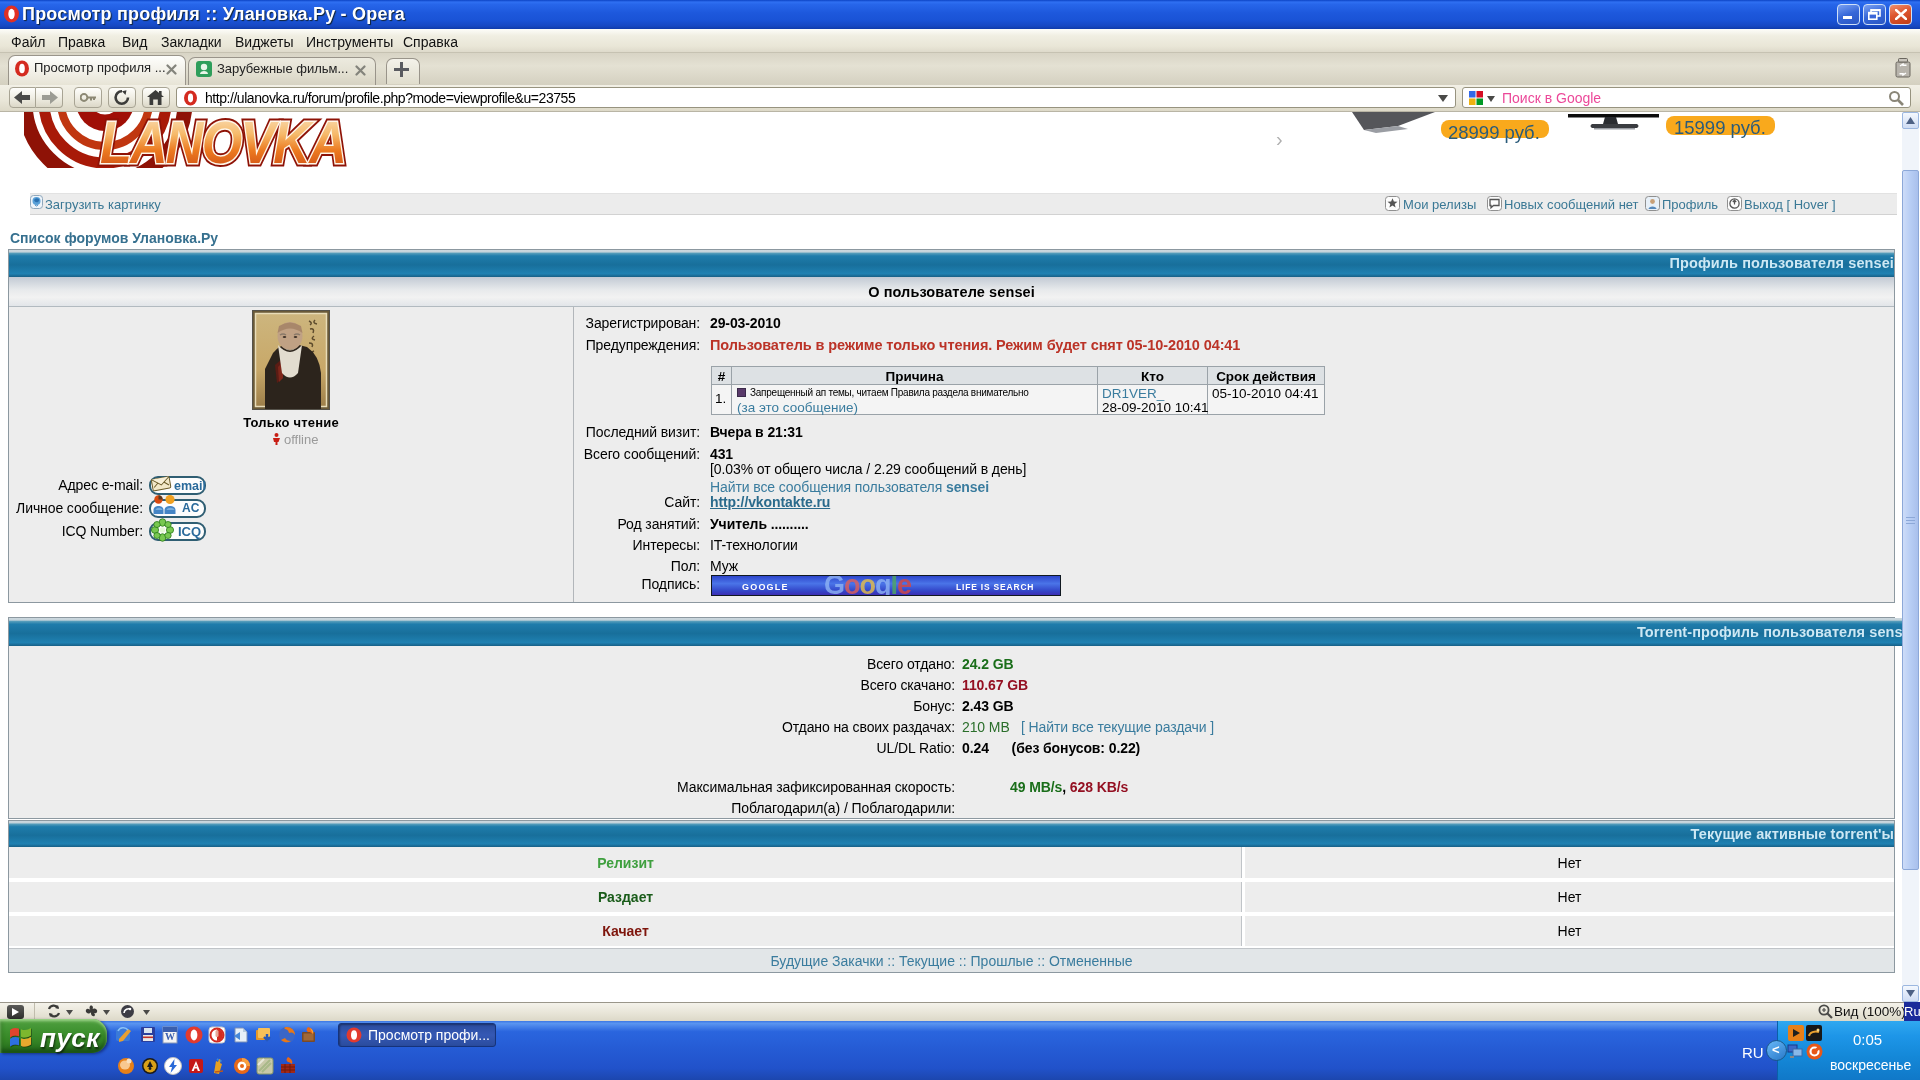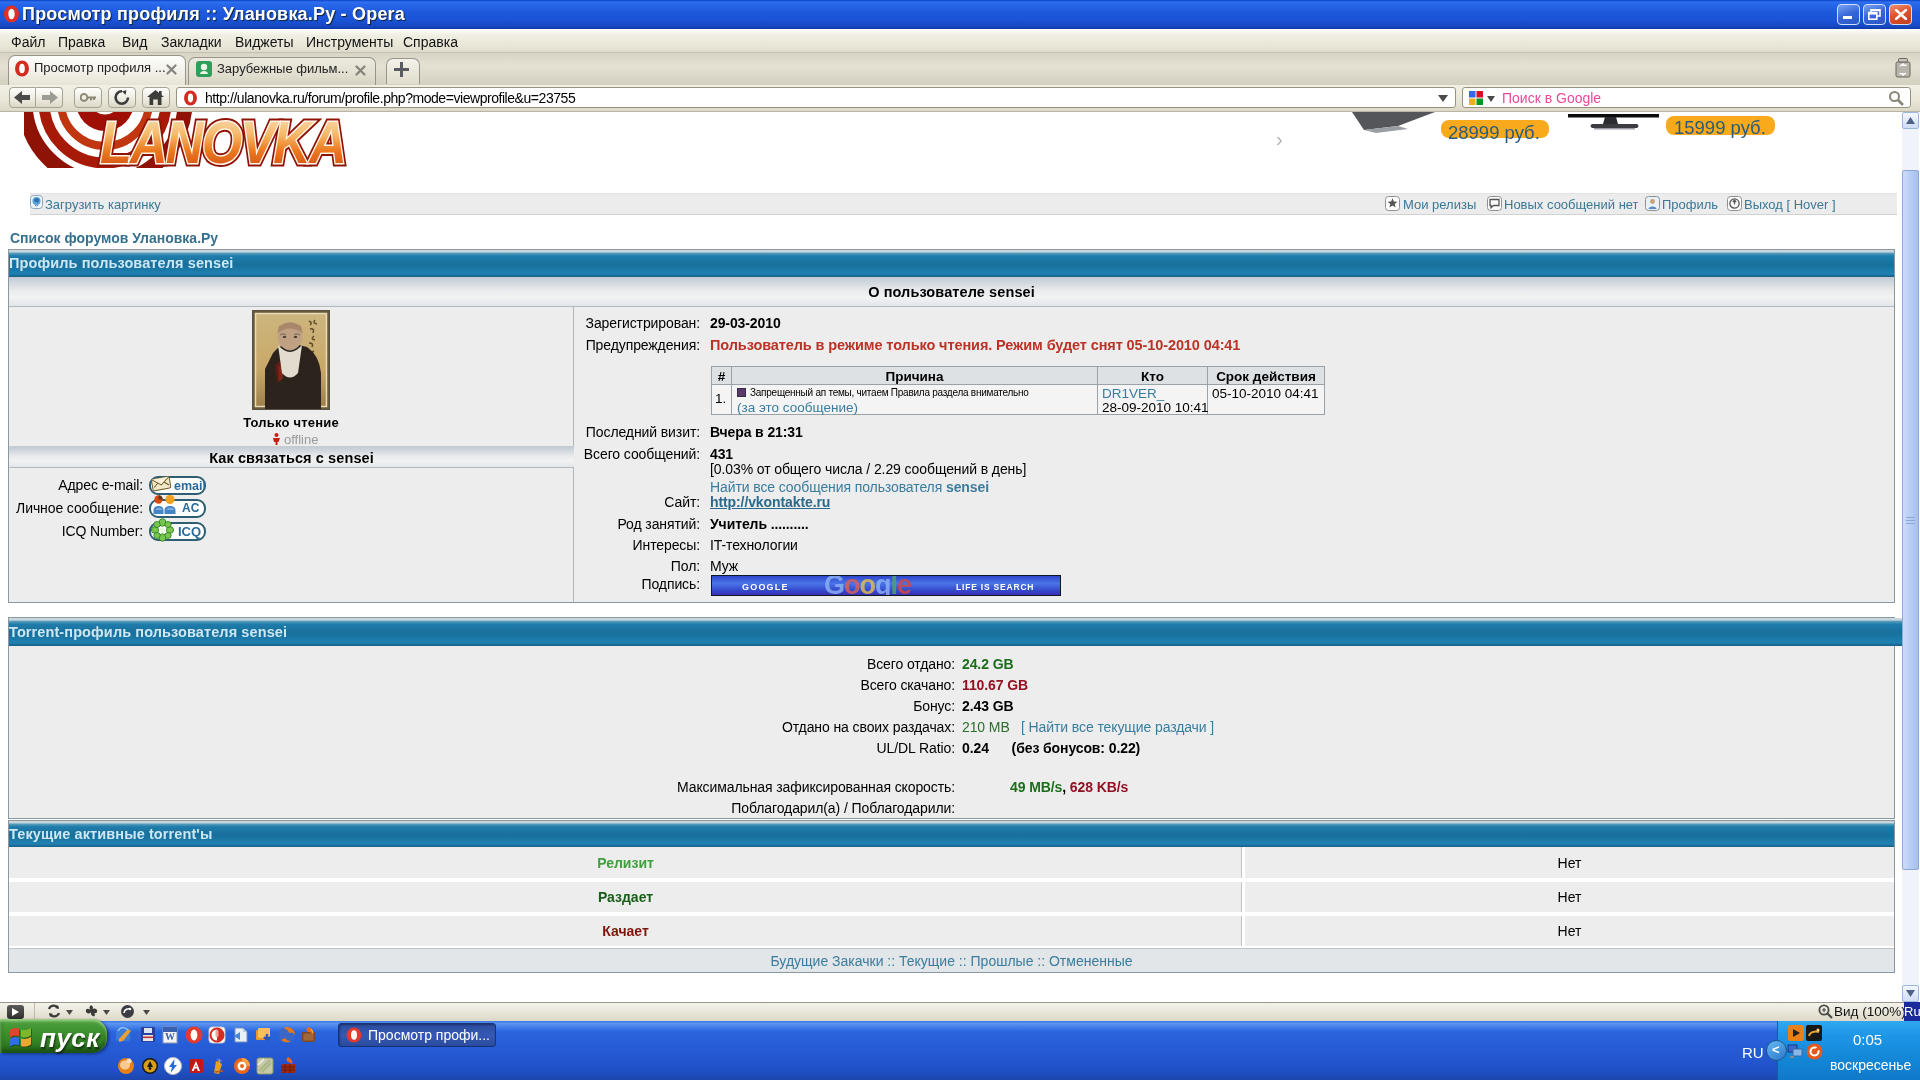--- a/index.html
+++ b/index.html
@@ -20,21 +20,21 @@
 #tab1{left:8px;top:55px;width:178px;height:30px;background:linear-gradient(180deg,#fefefc 0%,#f2f0e8 55%,#e7e4d6 100%);}
 #tab2{left:188px;top:57px;width:188px;height:28px;background:linear-gradient(180deg,#eceadf 0%,#e2dfd0 60%,#d6d2c2 100%);}
 #tabplus{left:386px;top:58px;width:34px;height:26px;background:linear-gradient(180deg,#f4f2ea,#e0ddcd);border:1px solid #99948a;border-bottom:none;border-radius:7px 7px 0 0;box-sizing:border-box;}
 .tabtxt{position:absolute;font-size:13px;color:#222;white-space:nowrap;}
 
 #addrbar{left:0;top:85px;width:1920px;height:27px;background:linear-gradient(180deg,#f2f0e6 0%,#e9e6d8 60%,#ddd9c8 100%);border-bottom:1px solid #b9b5a5;box-sizing:border-box;}
 .navbtn{position:absolute;top:2px;height:21px;box-sizing:border-box;border:1px solid #a8a494;background:linear-gradient(180deg,#fefefc 0%,#f0eee4 50%,#dcd8c8 100%);}
 
 #page{left:0;top:112px;width:1920px;height:890px;background:#fff;overflow:hidden;}
 
-.th-blue{background:linear-gradient(180deg,#cdd8de 0%,#c3d2da 8%,#5ba0bc 11%,#1f7cab 22%,#186f9b 55%,#1f81b2 88%,#175f86 100%);color:#cde8f4;font-weight:bold;font-size:14.5px;text-align:left;letter-spacing:0.1px;}
+.th-blue{background:linear-gradient(180deg,#cdd8de 0%,#c3d2da 8%,#5ba0bc 11%,#1f7cab 22%,#186f9b 55%,#1f81b2 88%,#175f86 100%);color:#cde8f4;font-weight:bold;font-size:14.5px;text-align:right;letter-spacing:0.1px;}
 .cathead{background:linear-gradient(180deg,#c2cad4 0%,#e8eaec 45%,#f2f2f2 70%,#e2e5e9 100%);color:#000;font-weight:bold;font-size:14.5px;text-align:center;letter-spacing:0.1px;}
 .cell{background:#ededed;}
 .lbl{position:absolute;font-size:14px;letter-spacing:-0.1px;color:#000;text-align:right;}
 .val{position:absolute;font-size:14px;letter-spacing:-0.1px;color:#000;}
 
 #statusbar{left:0;top:1002px;width:1920px;height:19px;background:linear-gradient(180deg,#f4f2ea 0%,#e8e5d8 55%,#dcd8c8 100%);border-top:1px solid #9a968a;box-sizing:border-box;}
 
 #taskbar{left:0;top:1021px;width:1920px;height:59px;background:linear-gradient(180deg,#3b77e4 0%,#5a95f0 4%,#2a65de 18%,#2459d2 55%,#2152ca 80%,#1c46ae 100%);}
 </style></head>
 <body>
@@ -255,21 +255,20 @@
 <path d="M25 34 q12 14 24 0 l-4 28 q-8 9 -16 0 z" fill="#e2dccf"></path>
 <path d="M30 36 q7 7 14 0 q-7 6 -14 0" fill="#b0a898"></path>
 </svg></div>
 <div class="ab" style="left:211px;top:415px;width:160px;text-align:center;font-size:13px;font-weight:bold;color:#000;letter-spacing:0.2px;">Только чтение</div>
 <svg class="ab" style="left:272px;top:433px" width="9" height="12" viewBox="0 0 9 12">
       <circle cx="4.5" cy="2" r="2" fill="#c81e14"></circle>
       <path d="M1 5 h7 l-1.5 4 h-1 v3 h-2 v-3 h-1.5 z" fill="#c81e14"></path>
     </svg>
 <div class="ab" style="left:284px;top:432px;font-size:13px;color:#9a9a9a;">offline</div>
 
-<div class="ab cathead" style="left:9px;top:446px;width:565px;height:22px;line-height:22px;border-top:1px solid #c6ccd2;border-bottom:1px solid #b2bac0;box-sizing:border-box;">Как связаться с sensei</div>
 <div class="lbl" style="left:0px;top:477px;width:143px;">Адрес e-mail:</div>
 <div class="lbl" style="left:0px;top:500px;width:143px;">Личное сообщение:</div>
 <div class="lbl" style="left:0px;top:523px;width:143px;">ICQ Number:</div>
 
 <div class="ab" style="left:149px;top:476px;width:57px;height:19px;border:2px solid #2f5e73;border-radius:9px;background:#fdfdfd;box-sizing:border-box;"></div>
 <svg class="ab" style="left:150px;top:474px" width="22" height="18" viewBox="0 0 22 18">
       <g transform="rotate(-10 11 9)">
         <rect x="2" y="4" width="18" height="11.5" rx="1.5" fill="#f2e8c8" stroke="#6a5a28"></rect>
         <path d="M2 4 L11 11 L20 4" fill="#f8f0d8" stroke="#6a5a28"></path>
         <path d="M14 8.5 l4.5 3.8 M8 8.5 l-4.5 3.8" stroke="#6a5a28" fill="none"></path>

